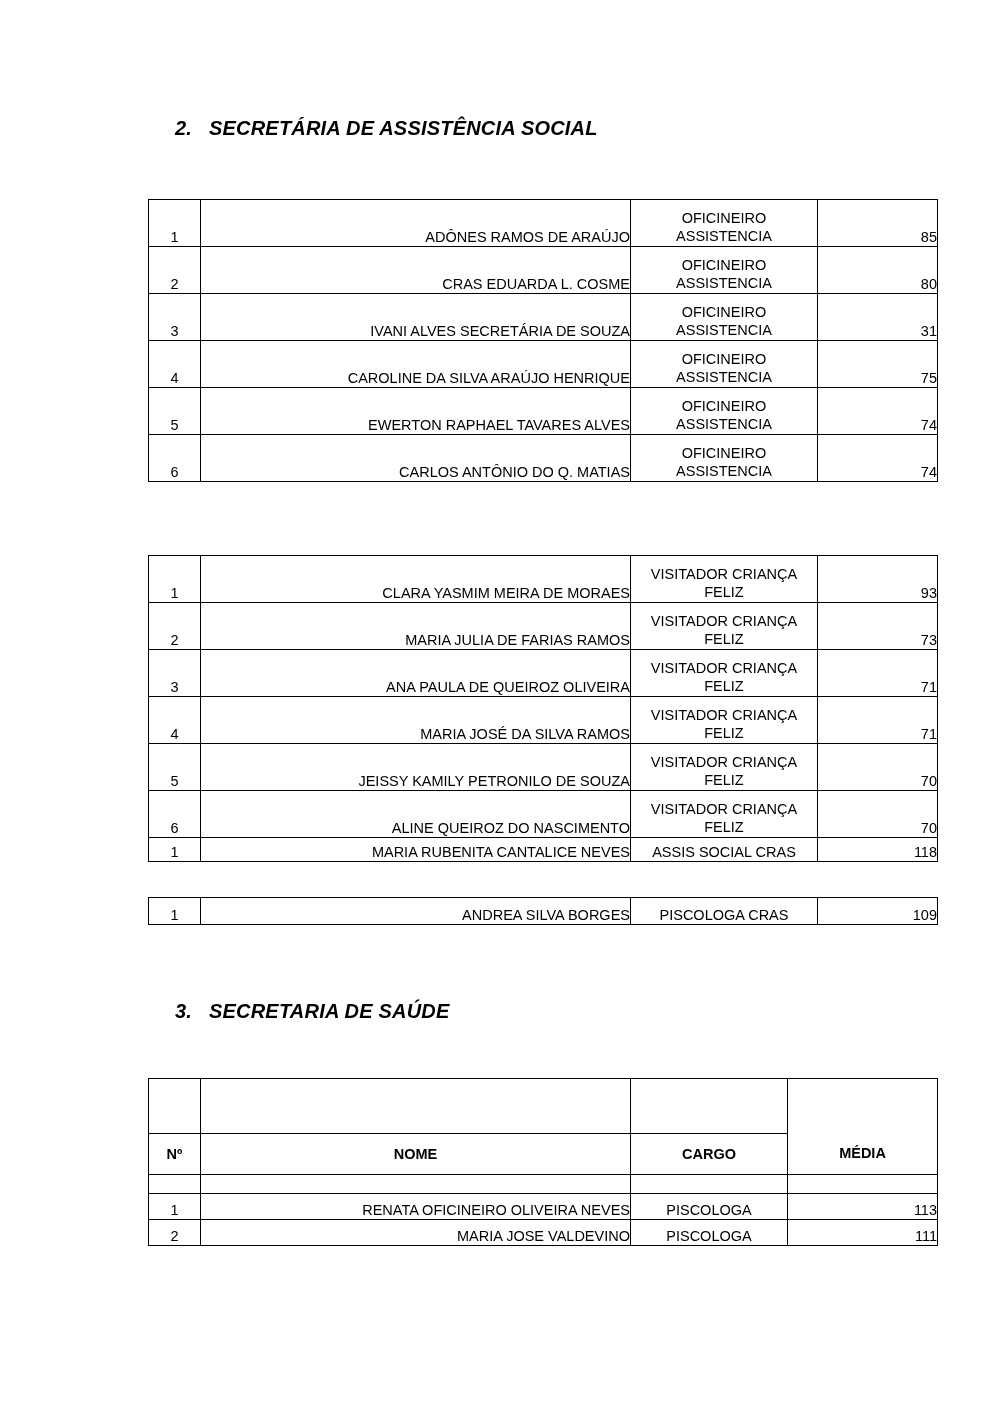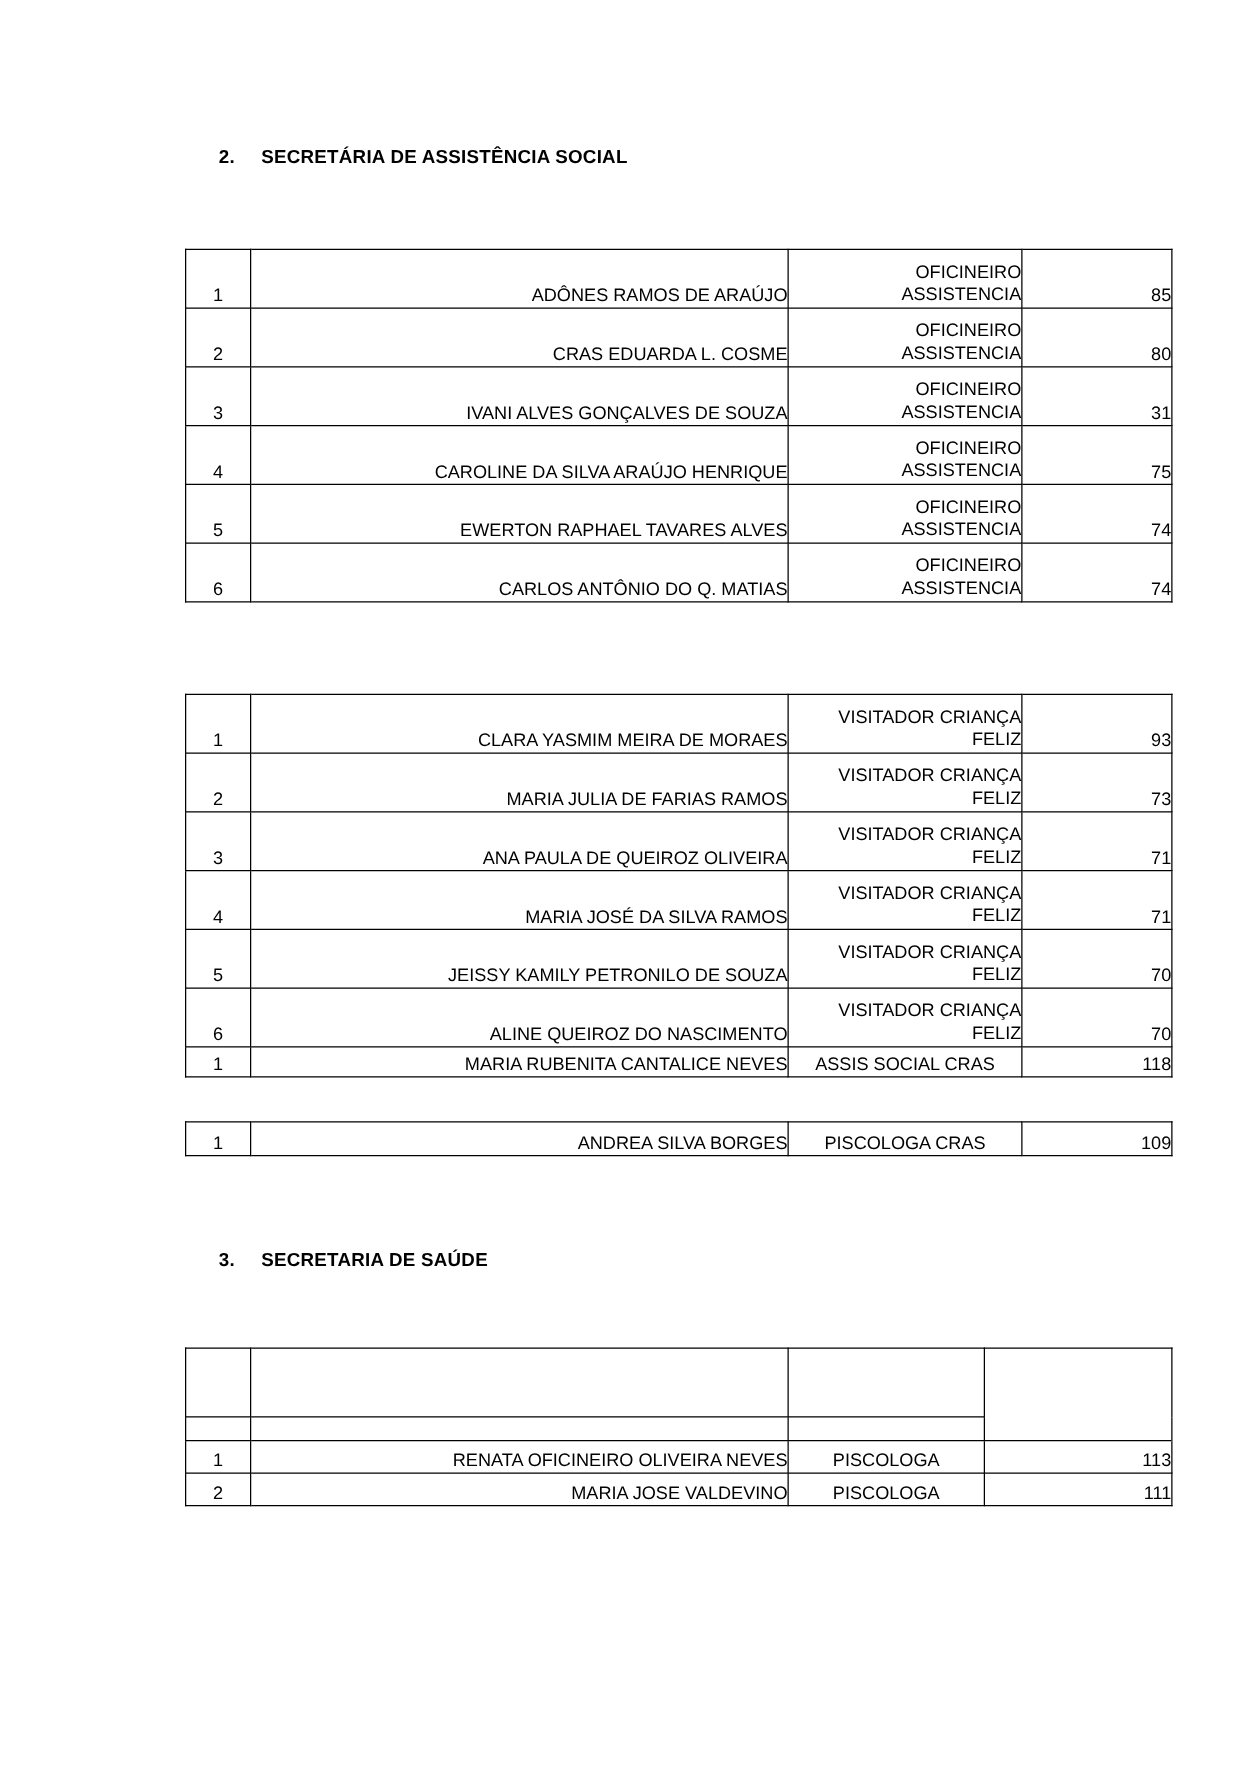--- a/index.html
+++ b/index.html
@@ -16,24 +16,25 @@
     overflow: hidden;
   }
   .page {
     position: relative;
     width: 1000px;
     height: 1415px;
     box-sizing: border-box;
   }
   .section-heading {
     position: absolute;
-    font-size: 15px;
+    font-size: 20px;
     font-weight: bold;
     letter-spacing: 0.2px;
     white-space: nowrap;
+    font-style: italic;
   }
   .section-heading .num {
     display: inline-block;
     width: 34px;
   }
   
   table.doc-table {
     position: absolute;
     border-collapse: collapse;
     table-layout: fixed;
@@ -62,21 +63,20 @@
     text-align: center;
     padding-bottom: 3px;
   }
   td.c-score {
     text-align: right;
     padding-bottom: 3px;
   }
   .two-line {
     display: block;
     line-height: 1.28;
-    text-align: right;
   }
   
   #table-oficineiro {
     left: 148px;
     top: 199px;
     width: 789px;
   }
   #table-oficineiro td {
     height: 46px;
   }
@@ -155,21 +155,21 @@
         <td class="c-num">2</td>
         <td class="c-name">CRAS EDUARDA L. COSME</td>
         <td class="c-role">
           <span class="two-line">OFICINEIRO</span>
           <span class="two-line">ASSISTENCIA</span>
         </td>
         <td class="c-score">80</td>
       </tr>
       <tr>
         <td class="c-num">3</td>
-        <td class="c-name">IVANI ALVES GONÇALVES DE SOUZA</td>
+        <td class="c-name">IVANI ALVES SECRETÁRIA DE SOUZA</td>
         <td class="c-role">
           <span class="two-line">OFICINEIRO</span>
           <span class="two-line">ASSISTENCIA</span>
         </td>
         <td class="c-score">31</td>
       </tr>
       <tr>
         <td class="c-num">4</td>
         <td class="c-name">CAROLINE DA SILVA ARAÚJO HENRIQUE</td>
         <td class="c-role">
@@ -299,20 +299,26 @@
       <col style="width:150px">
     </colgroup>
     <tbody>
       <tr>
         <td class="spacer-cell"></td>
         <td class="spacer-cell"></td>
         <td class="spacer-cell"></td>
         <td class="spacer-cell" style="border-bottom:none"></td>
       </tr>
       <tr>
+        <th>Nº</th>
+        <th>NOME</th>
+        <th>CARGO</th>
+        <th style="border-top:none">MÉDIA</th>
+      </tr>
+      <tr>
         <td class="blank-row-cell"></td>
         <td class="blank-row-cell"></td>
         <td class="blank-row-cell"></td>
         <td class="blank-row-cell" style="border-left:none;border-right:1px solid #000;border-bottom:none;border-top:none"></td>
       </tr>
       <tr>
         <td class="c-num data-cell">1</td>
         <td class="c-name data-cell">RENATA OFICINEIRO OLIVEIRA NEVES</td>
         <td class="c-role data-cell">PISCOLOGA</td>
         <td class="c-score data-cell">113</td>

